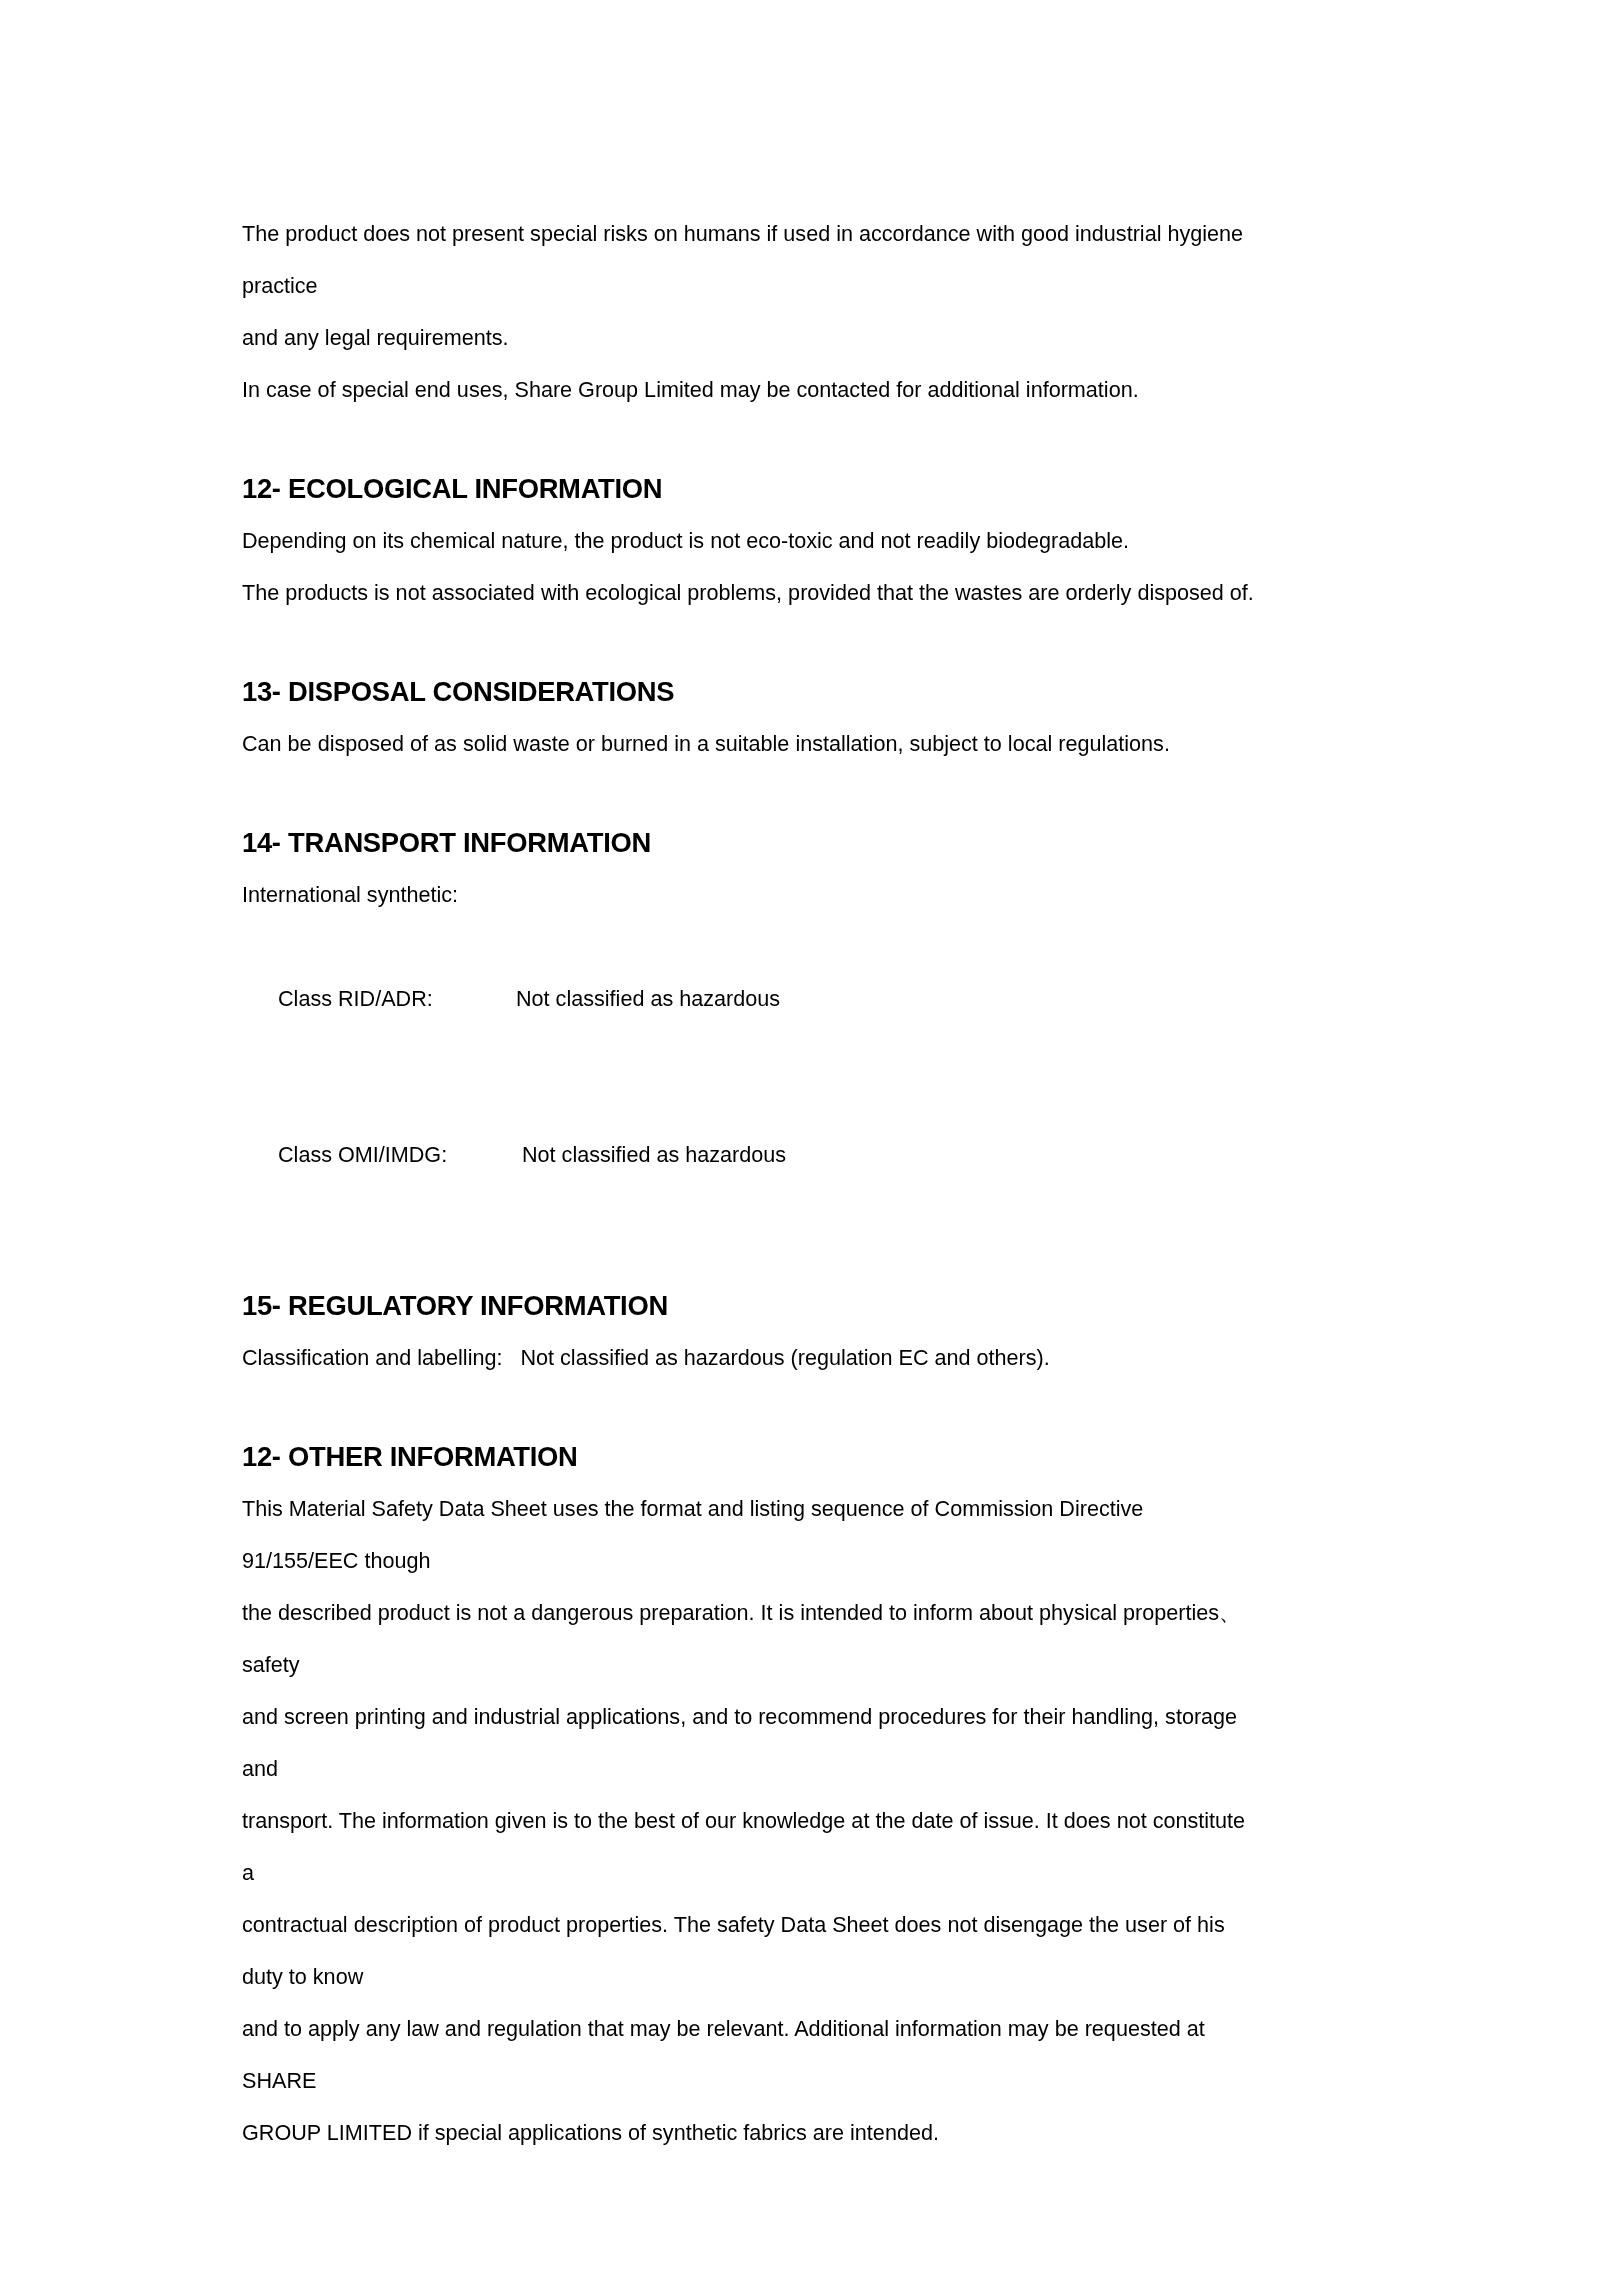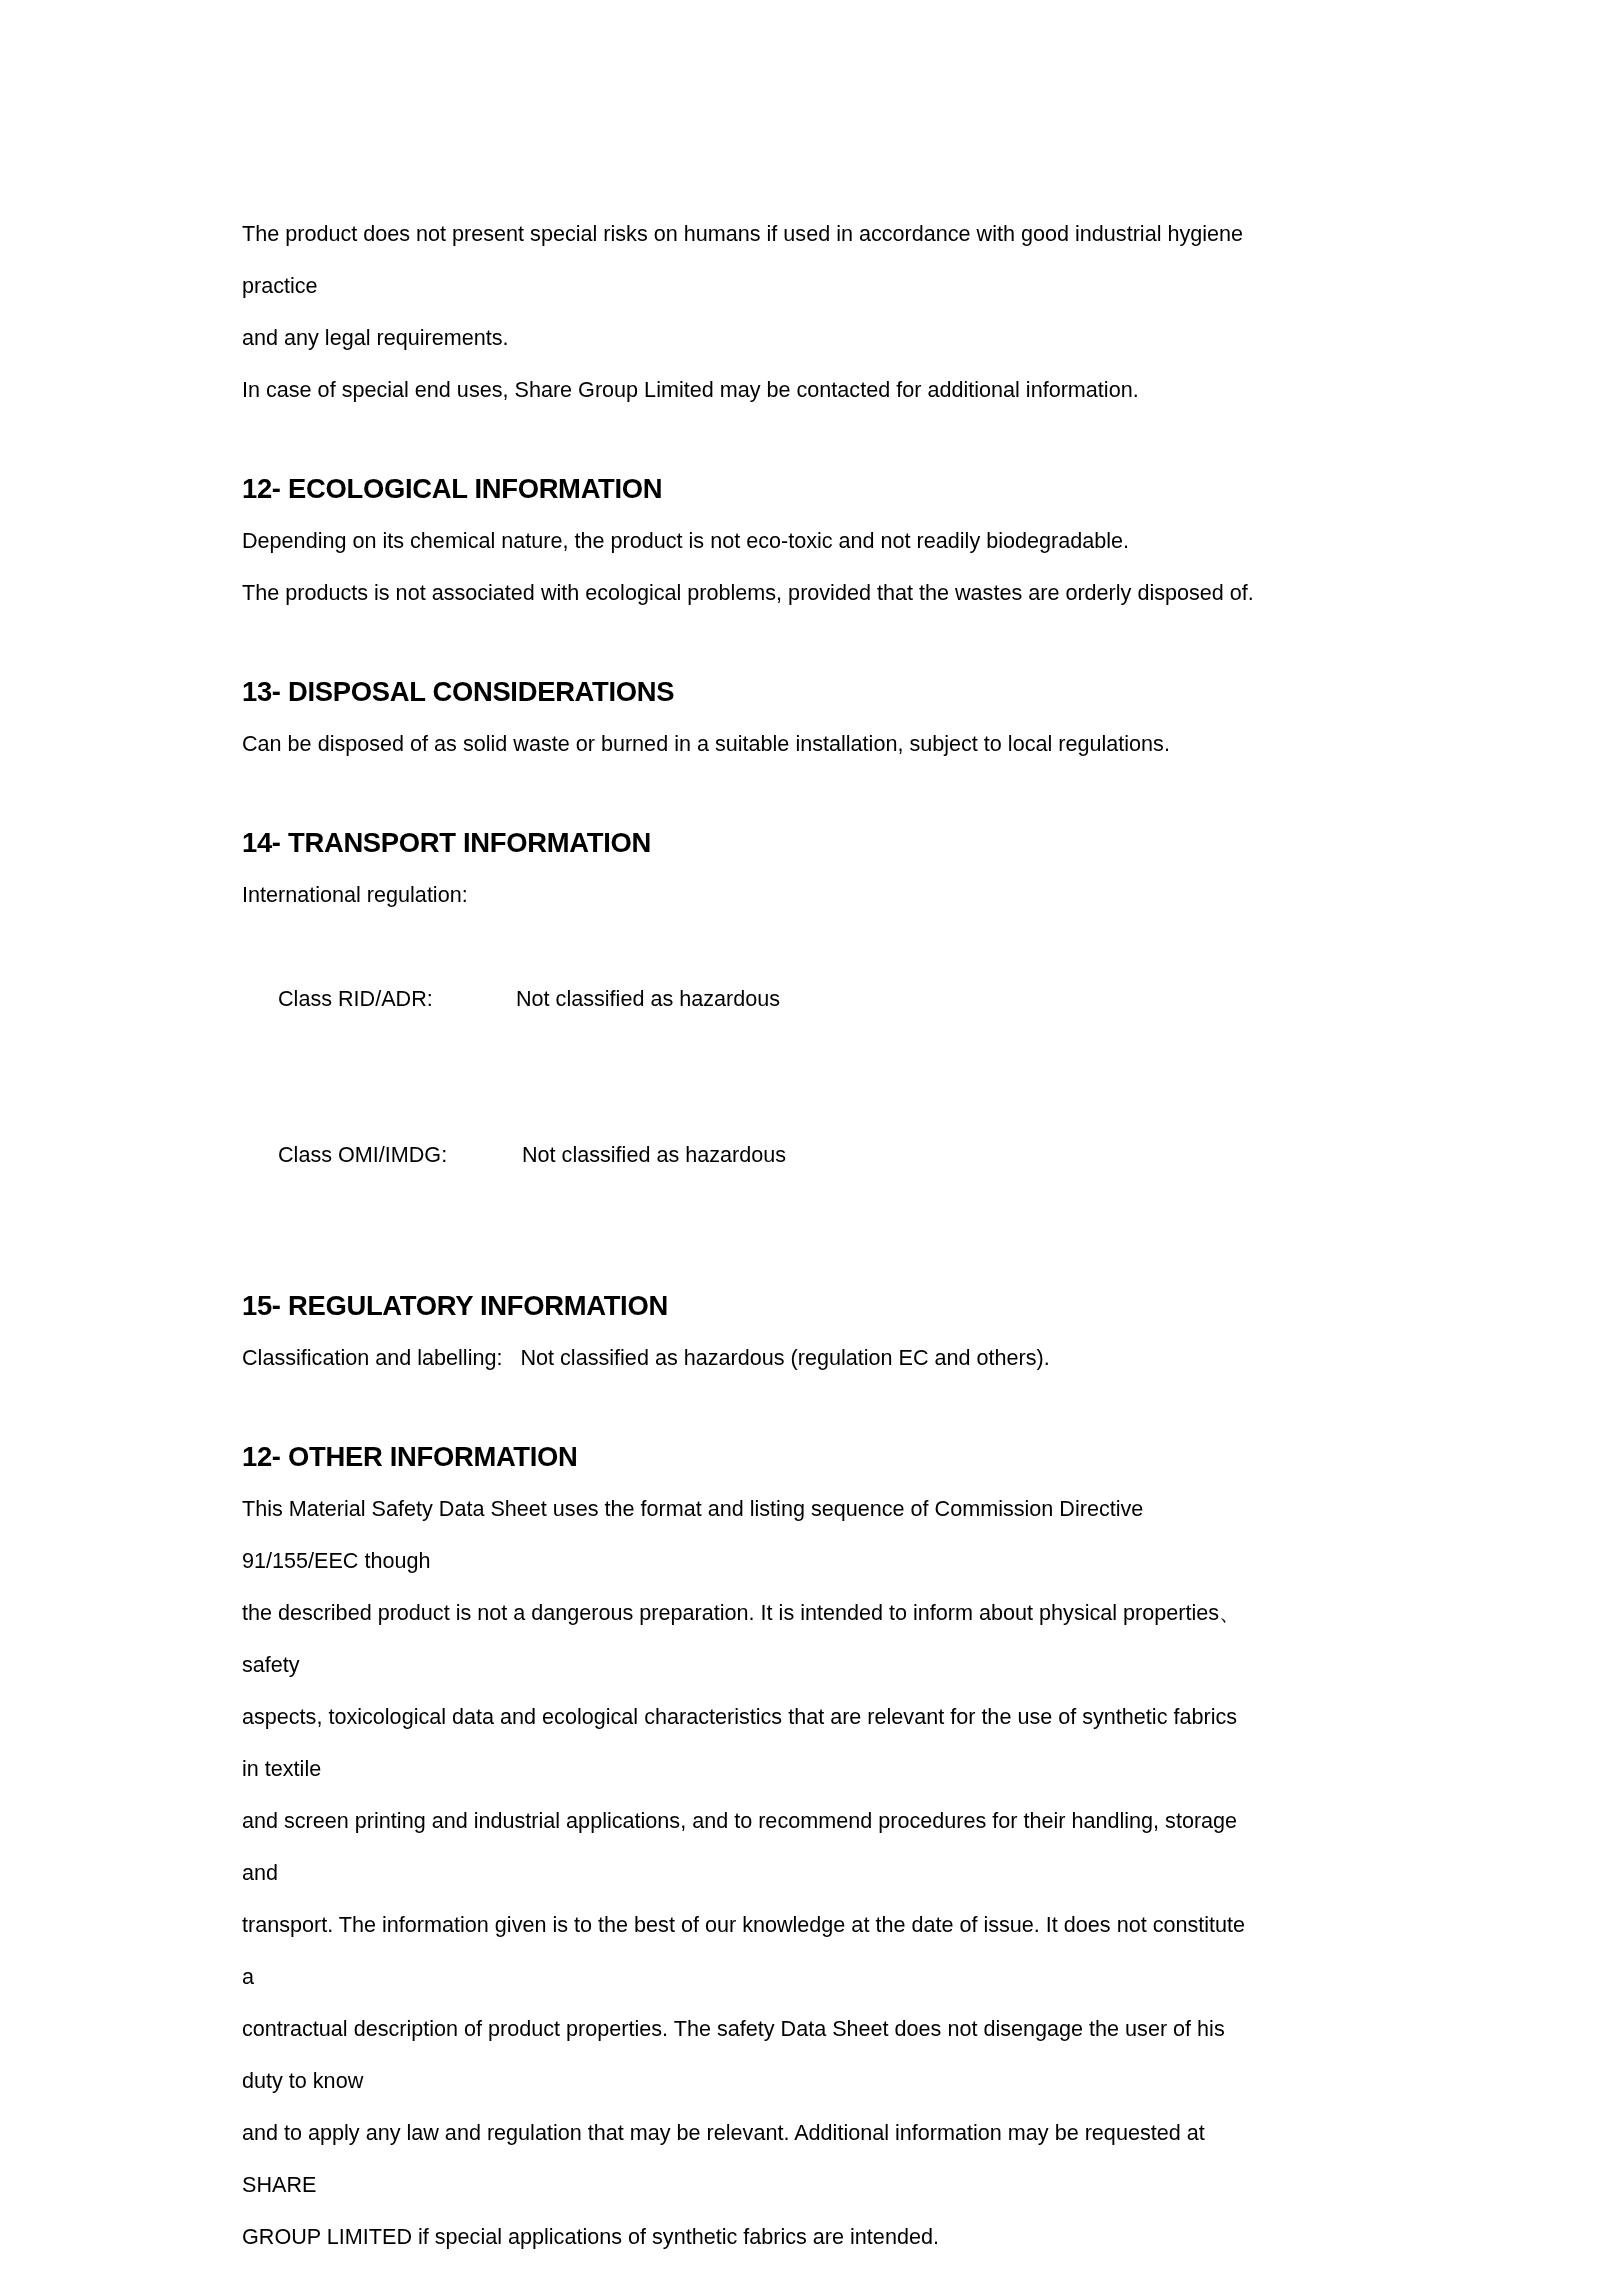--- a/index.html
+++ b/index.html
@@ -58,39 +58,38 @@
     <div class="line">The products is not associated with ecological problems, provided that the wastes are orderly disposed of.</div>
   </div>
 
   <div>
     <div class="heading">13- DISPOSAL CONSIDERATIONS</div>
     <div class="line">Can be disposed of as solid waste or burned in a suitable installation, subject to local regulations.</div>
   </div>
 
   <div>
     <div class="heading">14- TRANSPORT INFORMATION</div>
-    <div class="line">International regulation:</div>
+    <div class="line">International synthetic:</div>
     <div class="line row">
       <span class="row-label">Class RID/ADR:</span><span class="row-value">Not classified as hazardous</span>
     </div>
     <div class="line row">
       <span class="row-label">Class OMI/IMDG:</span><span class="row-value"> Not classified as hazardous</span>
     </div>
   </div>
 
   <div>
     <div class="heading">15- REGULATORY INFORMATION</div>
     <div class="line">Classification and labelling:   Not classified as hazardous (regulation EC and others).</div>
   </div>
 
   <div>
     <div class="heading">12- OTHER INFORMATION</div>
     <div class="line">This Material Safety Data Sheet uses the format and listing sequence of Commission Directive 91/155/EEC though</div>
     <div class="line">the described product is not a dangerous preparation. It is intended to inform about physical properties、safety</div>
-    <div class="line">aspects, toxicological data and ecological characteristics that are relevant for the use of synthetic fabrics in textile</div>
     <div class="line">and screen printing and industrial applications, and to recommend procedures for their handling, storage and</div>
     <div class="line">transport. The information given is to the best of our knowledge at the date of issue. It does not constitute a</div>
     <div class="line">contractual description of product properties. The safety Data Sheet does not disengage the user of his duty to know</div>
     <div class="line">and to apply any law and regulation that may be relevant. Additional information may be requested at SHARE</div>
     <div class="line">GROUP LIMITED if special applications of synthetic fabrics are intended.</div>
   </div>
 
 </div>
 
 

